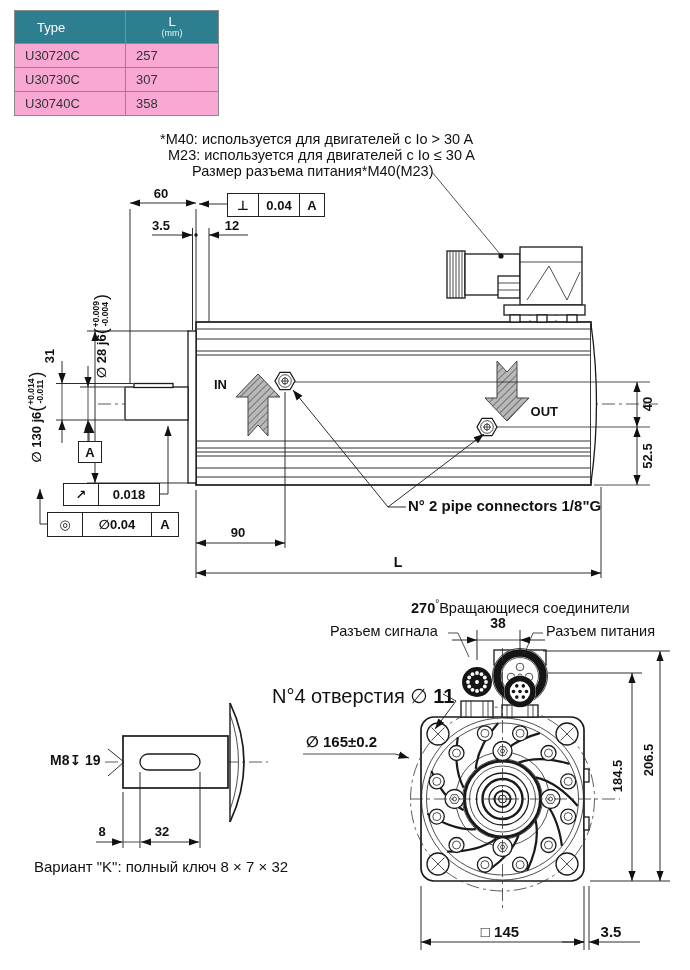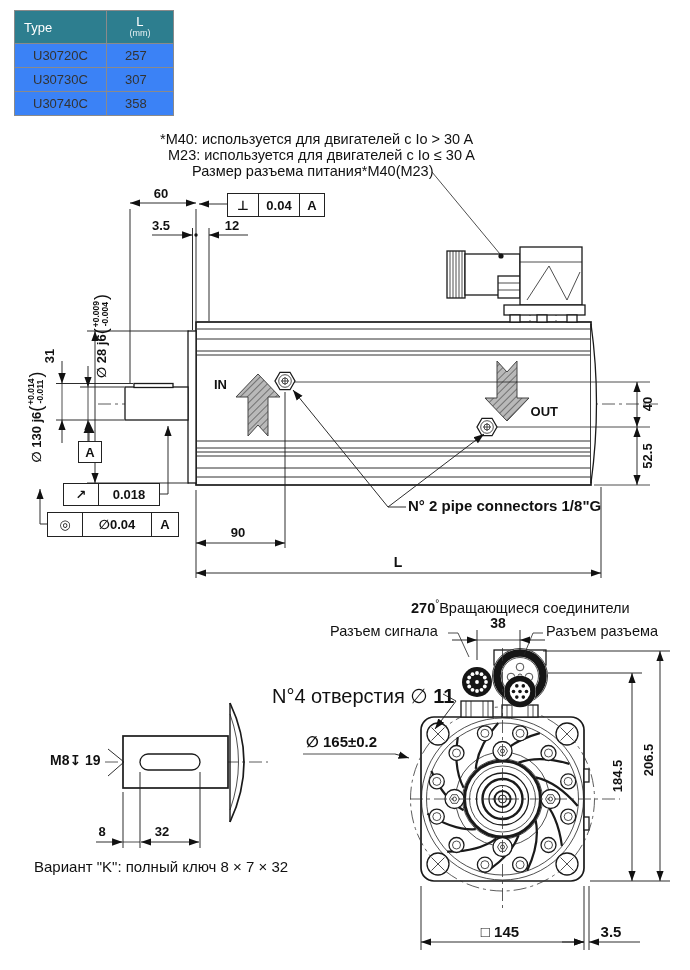--- a/index.html
+++ b/index.html
@@ -26,23 +26,23 @@
   
   .frame{position:absolute;display:flex;background:#fff;border:1.4px solid #222;}
   .frame .cell{display:flex;align-items:center;justify-content:center;border-right:1.4px solid #222;
                font-size:13px;font-weight:bold;padding:0 4px;}
   .frame .cell:last-child{border-right:none;}
   
   #type-table{position:absolute;left:14px;top:10px;border-collapse:collapse;
               border:1.5px solid #666;font-size:13px;}
   #type-table th,#type-table td{border:1px solid #8a8a8a;}
   #type-table th{background:#2d7e8f;color:#fff;font-weight:normal;text-align:left;
-                 padding:3px 9px;height:26px;}
+                 padding:3px 22px;height:26px;}
   #type-table th.lcol{text-align:center;line-height:1.05;}
-  #type-table td{padding:2px 18px;height:19px;color:#333;background:#3b82f6;}
+  #type-table td{padding:2px 10px;height:19px;color:#333;background:#f9a8d4;}
   #type-table td.num{text-align:left;}
   .unit{font-size:9px;color:#e8f2f5;}
 </style>
 </head>
 <body>
 
 <div id="page">
 
 <svg width="690" height="970" viewBox="0 0 690 970">
   <defs>
@@ -410,21 +410,21 @@
 <div class="dim rot" style="left:627px;top:448px;width:40px;height:16px;">52.5</div>
 
 <div class="dim" style="left:223px;top:525px;width:30px;">90</div>
 <div class="dim" style="left:388px;top:554px;width:20px;font-size:14px;">L</div>
 
 <div class="lbl" style="left:411px;top:599px;">
   <b><span>270</span></b><span class="deg">°</span><span>Вращающиеся соединители</span>
 </div>
 <div class="lbl" style="left:330px;top:623px;">Разъем сигнала</div>
 <div class="dim" style="left:483px;top:615px;width:30px;font-size:14px;">38</div>
-<div class="lbl" style="left:546px;top:623px;">Разъем разъема</div>
+<div class="lbl" style="left:546px;top:623px;">Разъем питания</div>
 
 <div class="lbl" style="left:272px;top:684px;font-size:20px;">
   <span>N°4 отверстия</span>&nbsp;<span>∅</span>&nbsp;<b>11</b>
 </div>
 <div class="dim big" style="left:306px;top:733px;">∅ 165±0.2</div>
 
 <div class="dim rot" style="left:593px;top:768px;width:48px;height:16px;">184.5</div>
 <div class="dim rot" style="left:624px;top:752px;width:48px;height:16px;">206.5</div>
 
 <div class="dim big" style="left:455px;top:923px;width:90px;">

